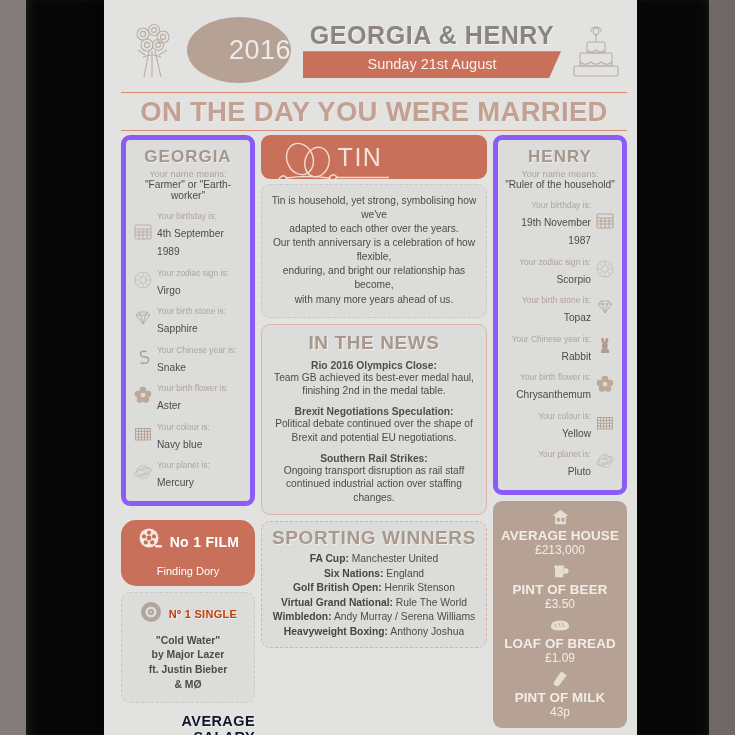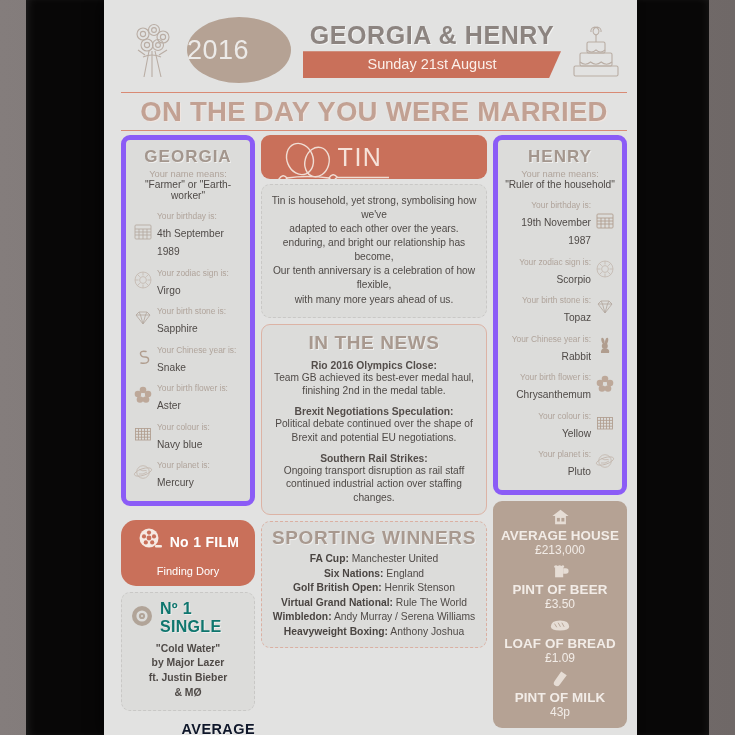--- a/index.html
+++ b/index.html
@@ -48,21 +48,21 @@
 
   
   #header {
     display:flex; align-items:center; gap:4px;
     height:84px; padding-top:4px;
   }
   .hdr-icon { width:62px; flex:0 0 62px; display:flex; align-items:center; justify-content:center;}
   #year-oval {
     width:104px; height:66px; flex:0 0 104px;
     background:var(--tan); border-radius:50%;
-    display:flex; align-items:center; justify-content:flex-start;
+    display:flex; align-items:center; justify-content:flex-end;
     color:#eceae8; font-size:27px; letter-spacing:.5px;
   }
   #names-block { flex:1; padding-left:8px; }
   #couple-names {
     color:#8c8480; font-size:25px; font-weight:bold;
     letter-spacing:.6px; line-height:1.05; text-align:center;
     text-shadow:1px 1px 0 rgba(255,255,255,.55);
   }
   #date-ribbon {
     margin-top:3px; background:var(--coral); color:#fbf0ea;
@@ -134,21 +134,21 @@
   #film {
     margin-top:14px; background:var(--coral); border-radius:15px;
     padding:7px 8px 9px; color:#ffffff;
   }
   #film .top { display:flex; align-items:center; justify-content:center; gap:7px; }
   #film .lab { font-size:14px; font-weight:bold; letter-spacing:.3px;}
   #film .val { text-align:center; font-size:11px; margin-top:8px; }
 
   #single { margin-top:6px; padding:7px 8px 9px; }
   #single .top { display:flex; align-items:center; justify-content:center; gap:6px; }
-  #single .lab { font-size:16px; font-weight:bold; color:#0f766e; letter-spacing:.3px; text-shadow:1px 1px 0 #efefee;}
+  #single .lab { font-size:11px; font-weight:bold; color:#c2410c; letter-spacing:.3px; text-shadow:1px 1px 0 #efefee;}
   #single .val { text-align:center; font-size:10.4px; color:var(--ink); line-height:1.42; margin-top:6px; font-weight:bold;}
 
   #salary-title { text-align:right; font-size:14.5px; font-weight:bold; color:#0f172a; letter-spacing:.4px; margin:10px 0 3px; text-shadow:1px 1px 0 #efefee;}
   #salary-oval {
     width:134px; height:92px; background:var(--tan); border-radius:50%;
     display:flex; align-items:center; justify-content:center;
     color:#efe9e4; font-size:30px; letter-spacing:.5px;
   }
 
   
@@ -350,22 +350,22 @@
                   <path d="M60 39 q4 -6 8 -1 q-4 6 -8 1z"></path>
                   <path d="M68 38.5 h52"></path>
                 </svg>
               </span>
               <span id="tin-word">TIN</span>
             </div>
 
             <div id="tin-desc" class="box-dash">
               <p>Tin is household, yet strong, symbolising how we've</p>
               <p>adapted to each other over the years.</p>
+              <p>Our tenth anniversary is a celebration of how flexible,</p>
               <p>enduring, and bright our relationship has become,</p>
-              <p>Our tenth anniversary is a celebration of how flexible,</p>
               <p>with many more years ahead of us.</p>
             </div>
 
             <div id="news" class="box-solid-coral">
               <div class="sec-title">IN THE NEWS</div>
               <div class="news-item">
                 <div class="h">Rio 2016 Olympics Close:</div>
                 <div class="b">Team GB achieved its best-ever medal haul,</div>
                 <div class="b">finishing 2nd in the medal table.</div>
               </div>

